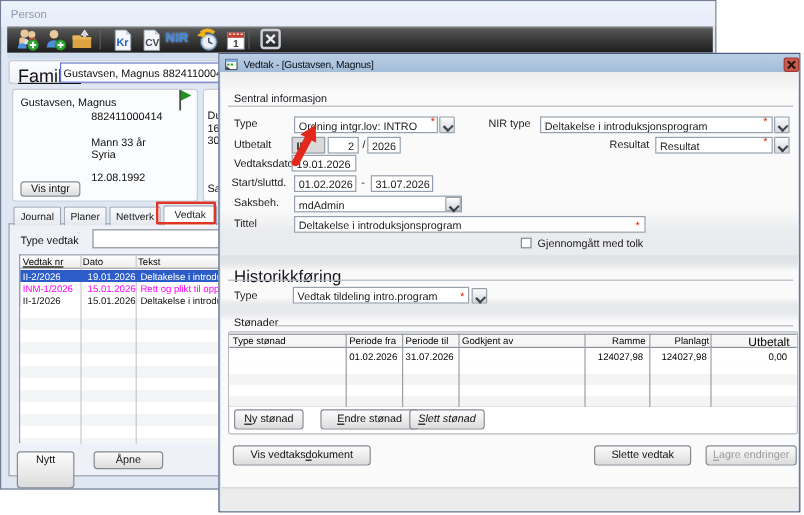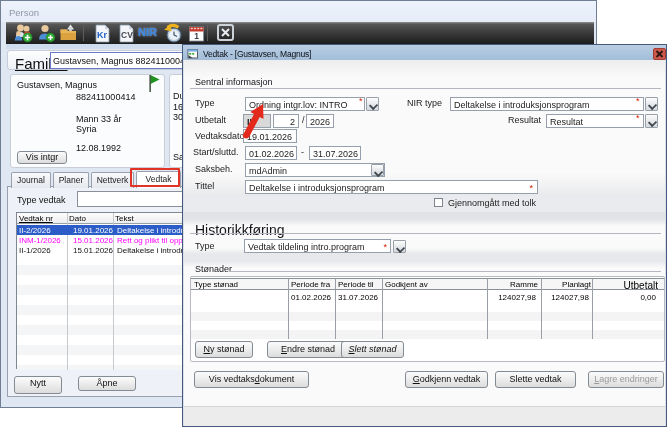--- a/index.html
+++ b/index.html
@@ -152,21 +152,21 @@
       <div class="abs" style="left:0;top:32px;width:100%;height:10px;color:#101010;font-size:8px;">
         <span class="abs" style="left:2px;top:1px;">II-1/2026</span>
           <span class="abs" style="right:75px;top:1px;">15.01.2026</span>
           <span class="abs" style="left:100px;top:1px;">Deltakelse i introduk</span>
       </div>
       <div class="abs" style="left:0;top:42px;width:100%;height:115px;background:repeating-linear-gradient(180deg,#ffffff 0,#ffffff 10px,#f4f5f7 10px,#f4f5f7 20px);"></div>
       <div class="abs" style="left:50px;top:42px;width:1px;height:115px;background:#c6c9ce;"></div>
       <div class="abs" style="left:96px;top:42px;width:1px;height:115px;background:#c6c9ce;"></div>
     </div>
 
-    <div class="btn" style="left:13px;top:375px;width:48px;height:18px;line-height:13px;">Nytt</div>
+    <div class="btn" style="left:13px;top:375px;width:48px;height:31px;line-height:13px;">Nytt</div>
     <div class="btn" style="left:77px;top:375px;width:58px;height:15px;line-height:13px;">Åpne</div>
   </div>
 
   <div class="abs" style="left:130px;top:168px;width:50px;height:19px;border:2.5px solid #e03427;border-radius:1px;z-index:30;"></div>
 
   <div class="abs" id="dlg" style="left:182px;top:44px;width:485px;height:383px;background:#fafafa;border:1px solid #45597c;box-shadow:inset 0 0 0 1px #d9e0ea;z-index:10;">
 
     <div class="abs" style="left:0;top:0;width:483px;height:15px;background:linear-gradient(180deg,#bacee4,#a2bdd9);"></div>
     <svg class="abs" style="left:4px;top:2px;" width="12" height="12" viewBox="0 0 12 12">
       <rect x="1" y="2.5" width="9.5" height="8.5" fill="#fdfdf8" stroke="#4a4f58" stroke-width="0.9"></rect>
@@ -297,21 +297,20 @@
       <div class="abs" style="left:296px;top:25px;width:1px;height:36px;background:#9a9fa6;"></div>
       <div class="abs" style="left:350px;top:25px;width:1px;height:36px;background:#9a9fa6;"></div>
       <div class="abs" style="left:401px;top:25px;width:1px;height:36px;background:#9a9fa6;"></div>
     </div>
 
     <div class="btn" style="left:12px;top:296px;width:58px;height:17px;line-height:15px;"><u>N</u>y stønad</div>
     <div class="btn" style="left:84px;top:296px;width:82px;height:17px;line-height:15px;"><u>E</u>ndre stønad</div>
     <div class="btn" style="left:158px;top:296px;width:63px;height:17px;line-height:15px;font-style:italic;"><u>S</u>lett stønad</div>
 
     <div class="btn" style="left:11px;top:326px;width:115px;height:17px;line-height:15px;">Vis vedtaks<u>d</u>okument</div>
-    <div class="btn" style="left:222px;top:326px;width:83px;height:17px;line-height:15px;"><u>G</u>odkjenn vedtak</div>
     <div class="btn" style="left:312px;top:326px;width:81px;height:17px;line-height:15px;">Slette vedtak</div>
     <div class="btn" style="left:405px;top:326px;width:76px;height:17px;line-height:15px;color:#9a9a9a;"><u>L</u>agre endringer</div>
 
     <div class="abs" style="left:1px;top:361px;width:481px;height:20px;background:#ececec;border-top:1px solid #d5d5d5;"></div>
   </div>
 
   <svg class="abs" style="left:238px;top:96px;z-index:40;" width="32" height="45" viewBox="0 0 32 45">
     <path d="M25 8 L25.5 23 L21.7 21 L10.8 41.5 Q8 43.5 5.8 41.5 Q4 39.5 5.2 38.5 L16.1 18 L12.3 16 Z" fill="#e2291b"></path>
   </svg>
 

